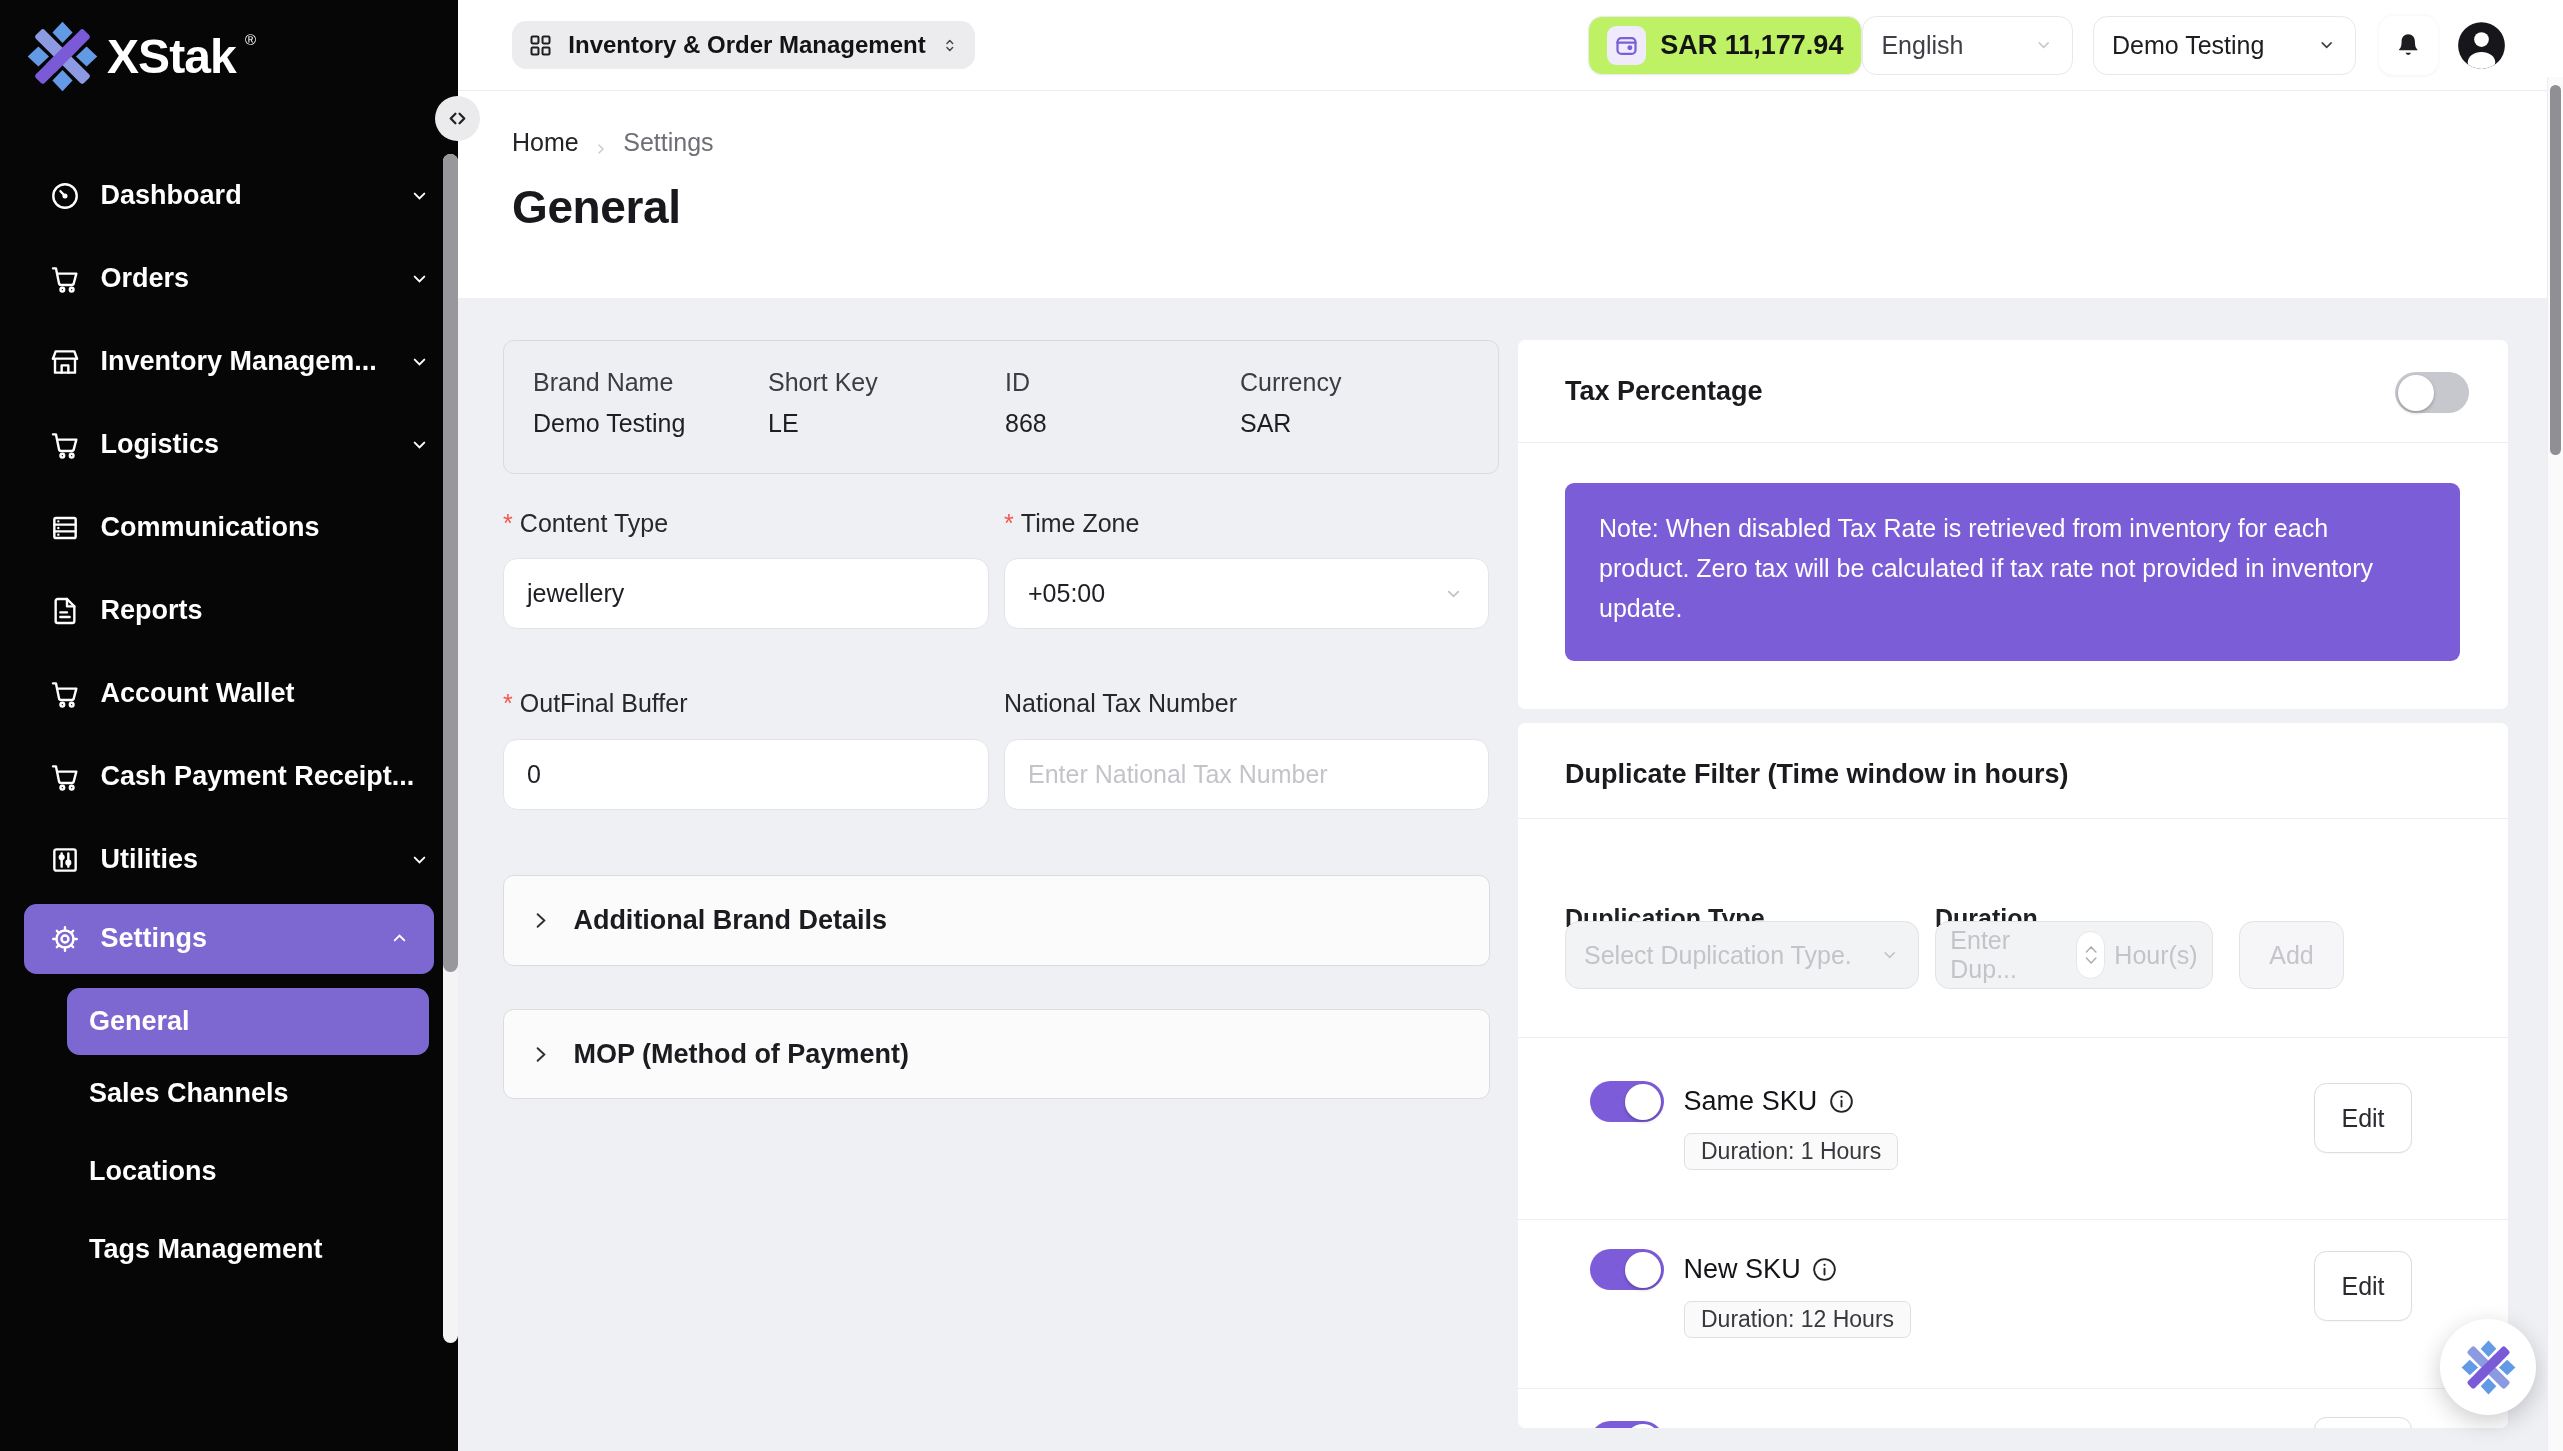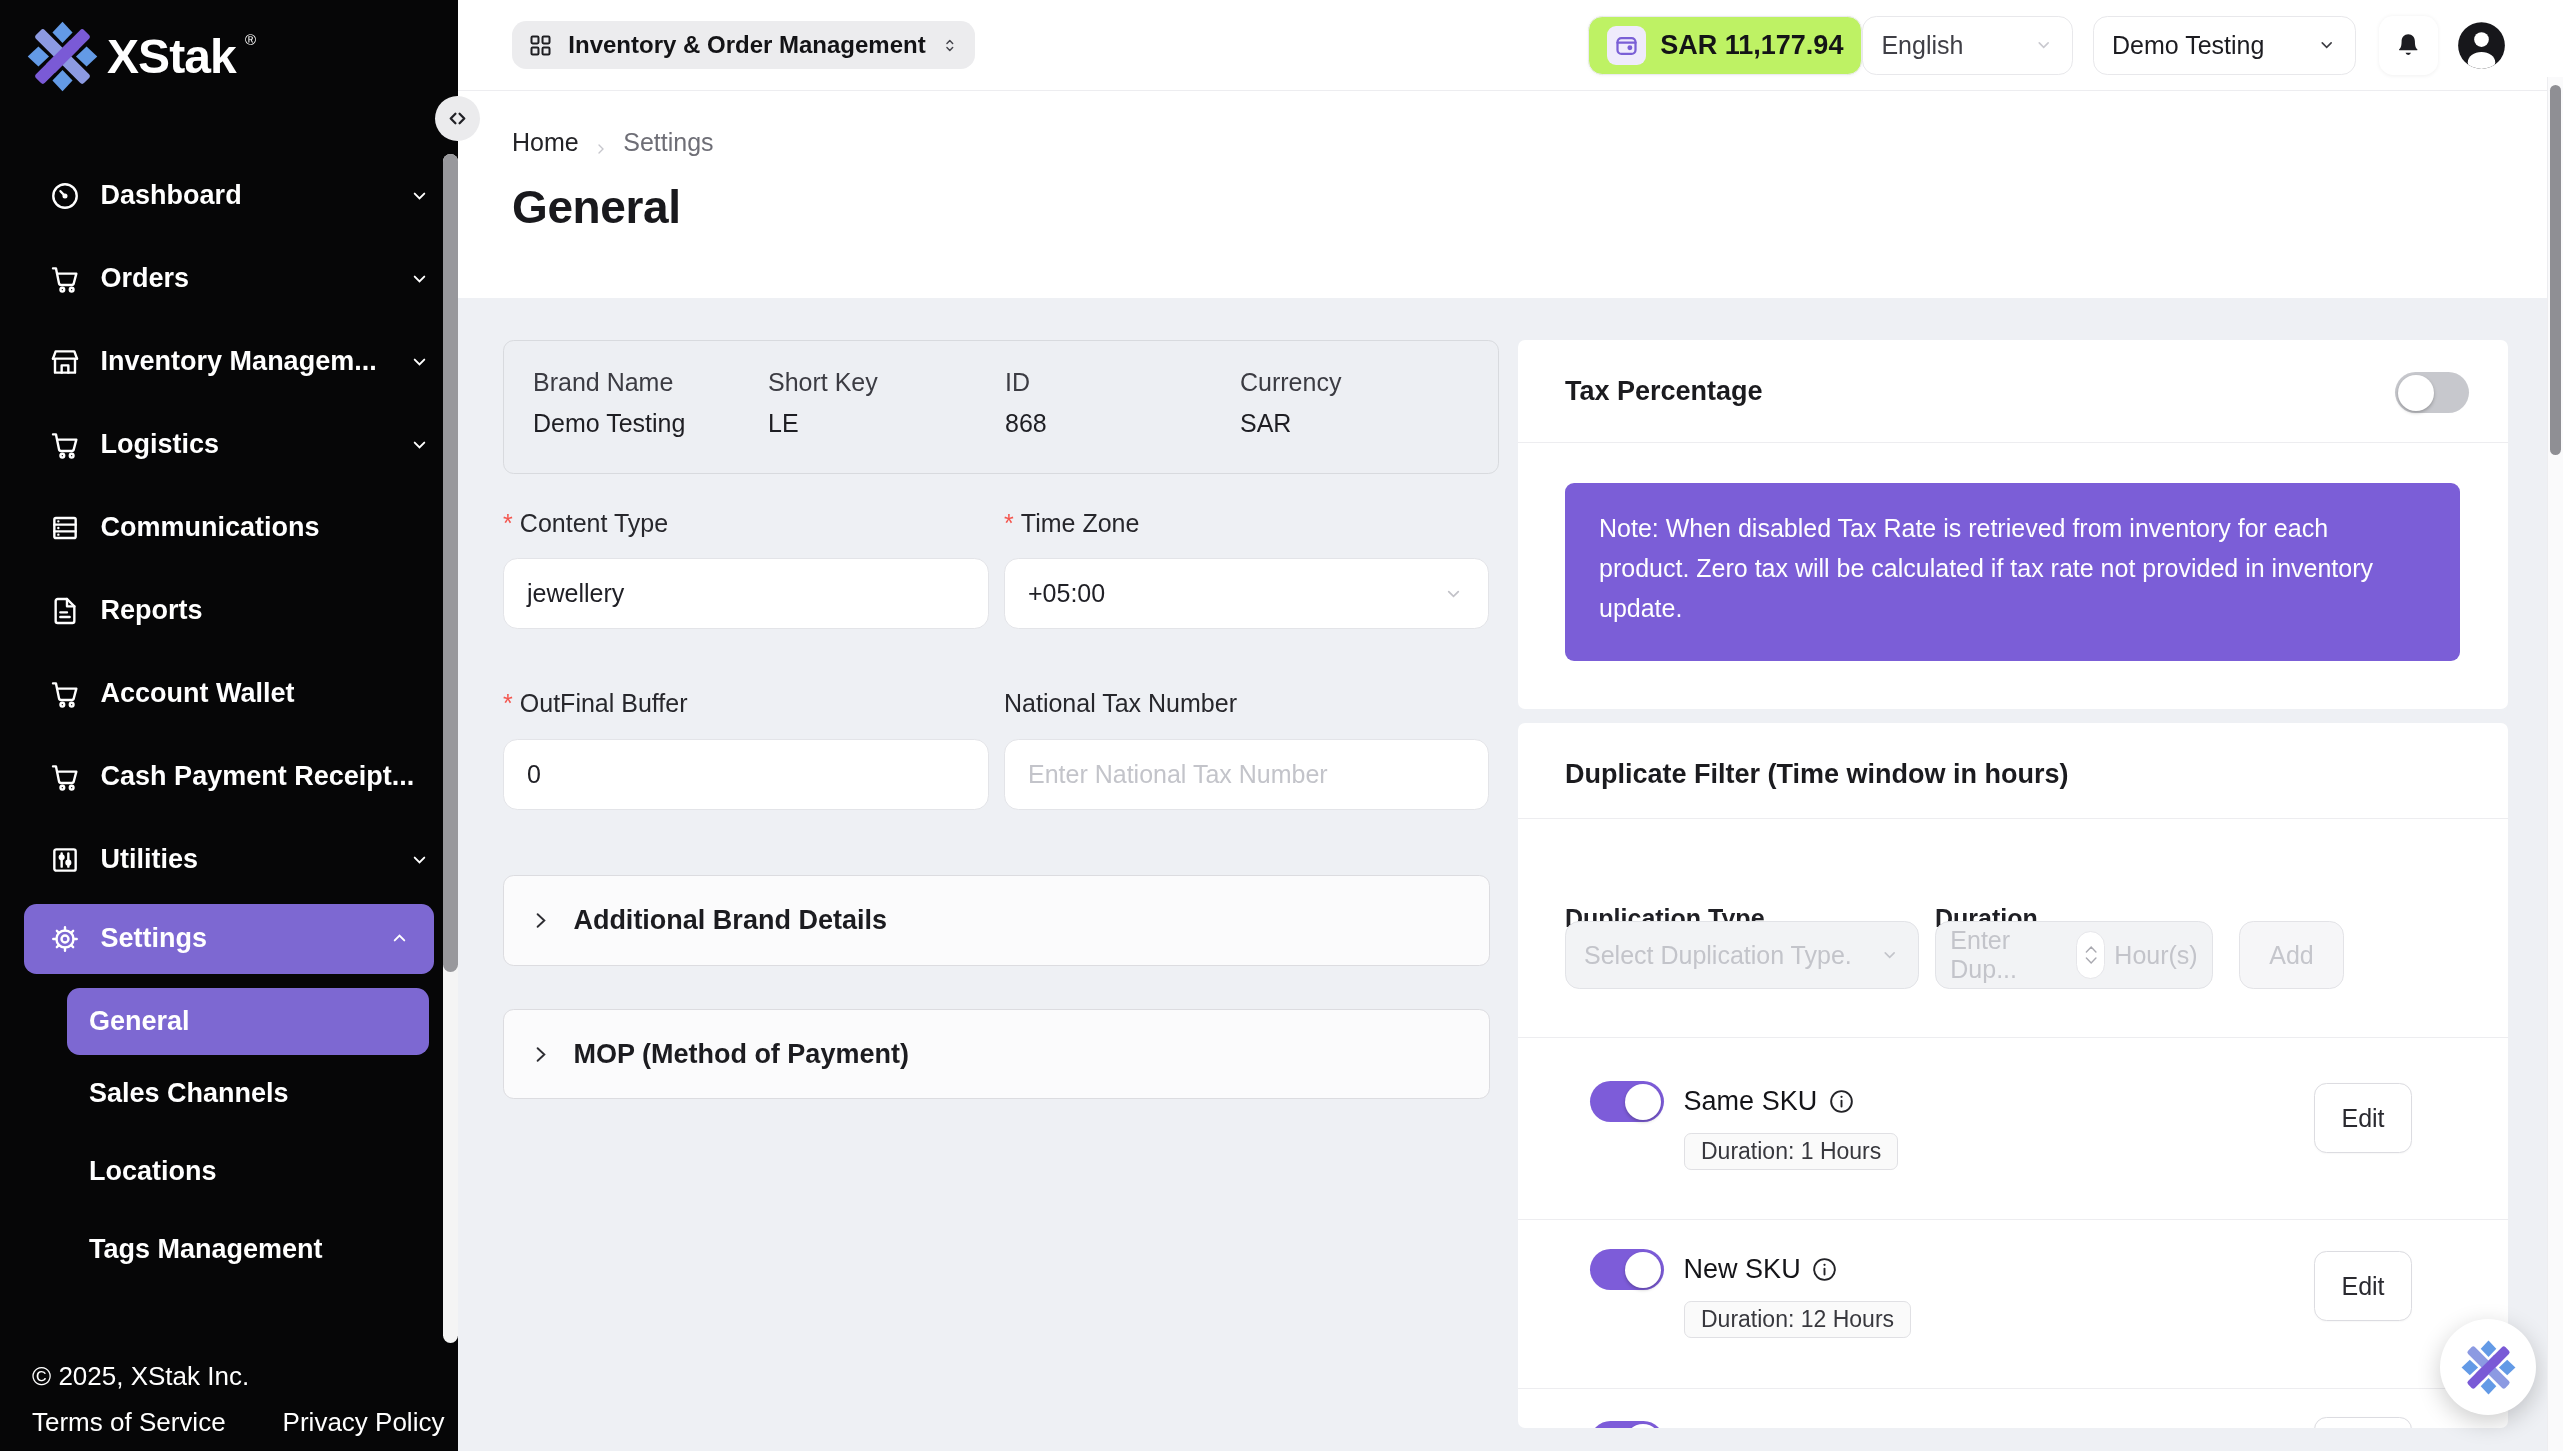--- a/index.html
+++ b/index.html
@@ -251,27 +251,20 @@
         <span>Locations</span>
       </div>
       <div class="sub">
         <span>Tags Management</span>
       </div>
     </nav>
 
     <div class="side-scroll-track"></div>
     <div class="side-scroll-thumb"></div>
 
-    <div class="sfooter">
-      <div class="copy">© 2025, XStak Inc.</div>
-      <div class="links">
-        <span>Terms of Service</span>
-        <span>Privacy Policy</span>
-      </div>
-    </div>
   </aside>
 
   <header class="topbar">
     <div class="app-pill">
       <svg width="27" height="27" viewBox="0 0 24 24" fill="none" stroke="#1f1f23" stroke-width="1.8">
           <rect x="4" y="4" width="6.2" height="6.2" rx="1"></rect>
           <rect x="13.8" y="4" width="6.2" height="6.2" rx="1"></rect>
           <rect x="4" y="13.8" width="6.2" height="6.2" rx="1"></rect>
           <rect x="13.8" y="13.8" width="6.2" height="6.2" rx="1"></rect>
         </svg>

